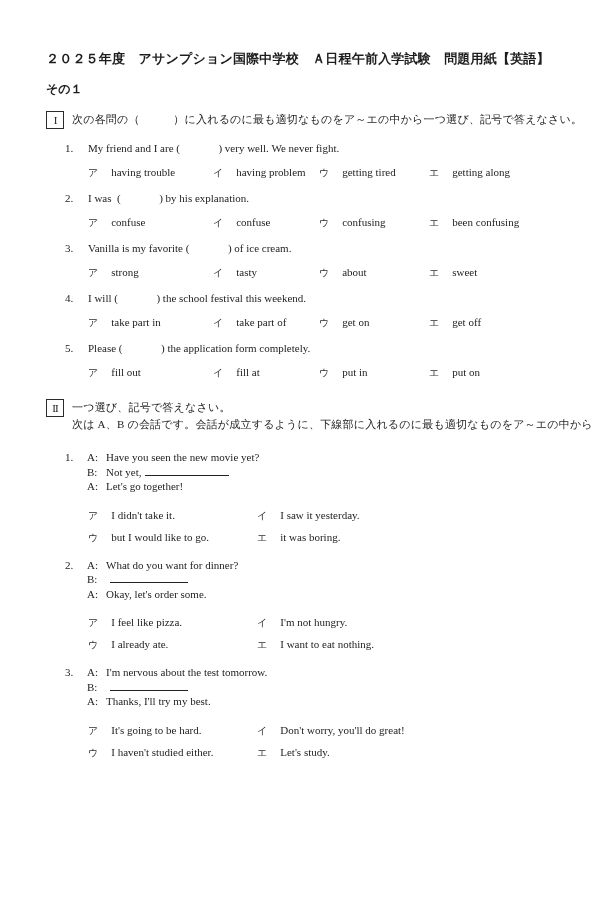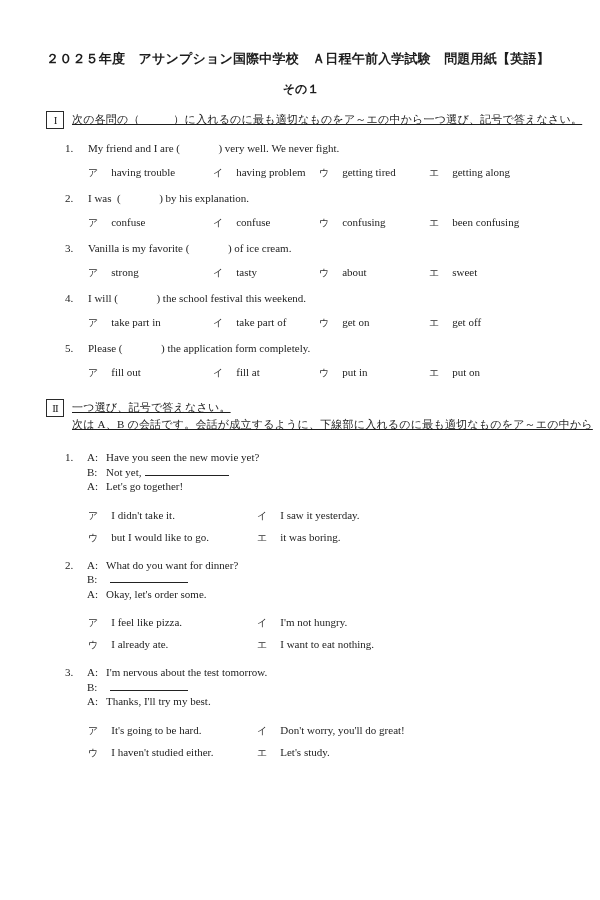--- a/index.html
+++ b/index.html
@@ -20,42 +20,42 @@
     font-family: "Liberation Sans", sans-serif;
     font-weight: 700;
     font-size: 13px;
     letter-spacing: 0.2px;
     white-space: nowrap;
   }
   .page-label {
     font-family: "Liberation Sans", sans-serif;
     font-weight: 700;
     font-size: 12px;
-    text-align: center;
+    text-align: left;
     margin-top: 13px;
     padding-right: 2px;
   }
   .section { margin-top: 13px; }
   .section.second { margin-top: 20px; }
   .sec-head { display: flex; align-items: flex-start; }
   .sec-marker {
     flex: none;
     width: 16px;
     height: 16px;
     border: 1px solid #2a2a2a;
     display: flex;
     align-items: center;
     justify-content: center;
     font-size: 11px;
     margin-right: 8px;
     margin-top: 0px;
     letter-spacing: -1px;
   }
   .sec-instr { line-height: 17px; letter-spacing: 0.2px; }
-  .sec-instr div { white-space: nowrap; text-decoration: underline; }
+  .sec-instr div { white-space: nowrap; }
 
   
   .question { display: flex; margin: 13px 0 0 19px; line-height: 13px; }
   .qnum { flex: none; width: 23px; }
   .qtext { white-space: pre-wrap; }
   .opts4 { display: flex; margin: 11px 0 0 42px; line-height: 13px; }
   .opt { display: flex; align-items: baseline; }
   .kana { flex: none; margin-right: 13px; font-size: 10px; color: #2e2e2e; }
   .o1 { width: 125px; }
   .o2 { width: 106px; }

